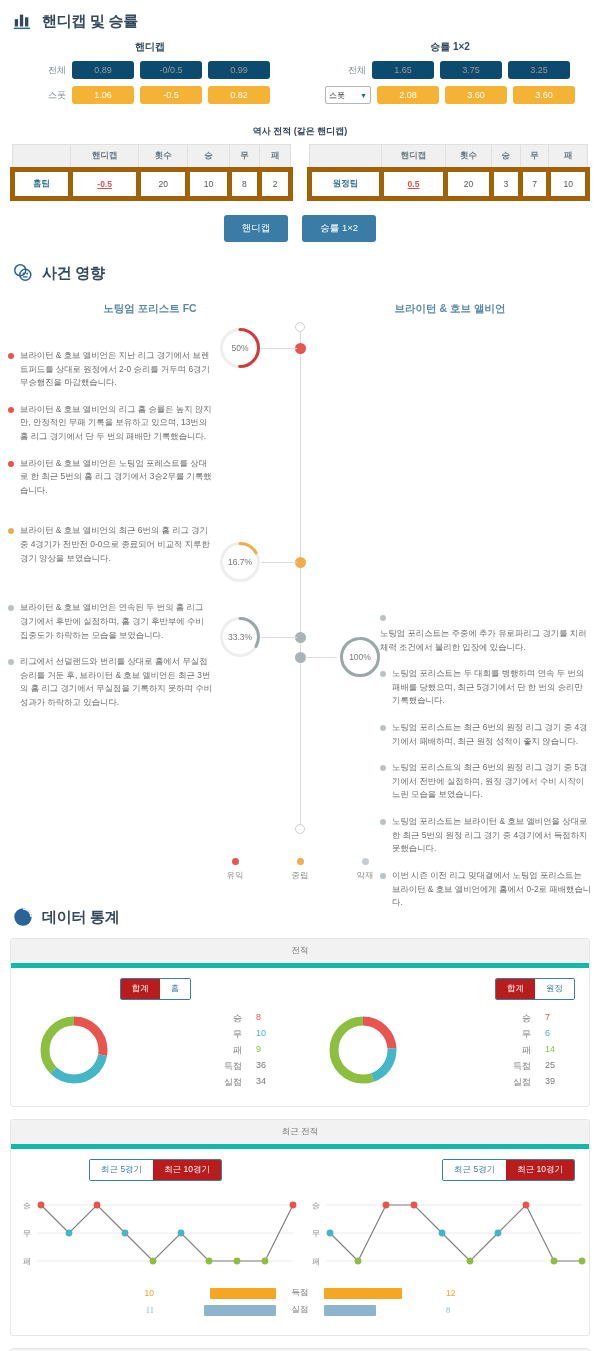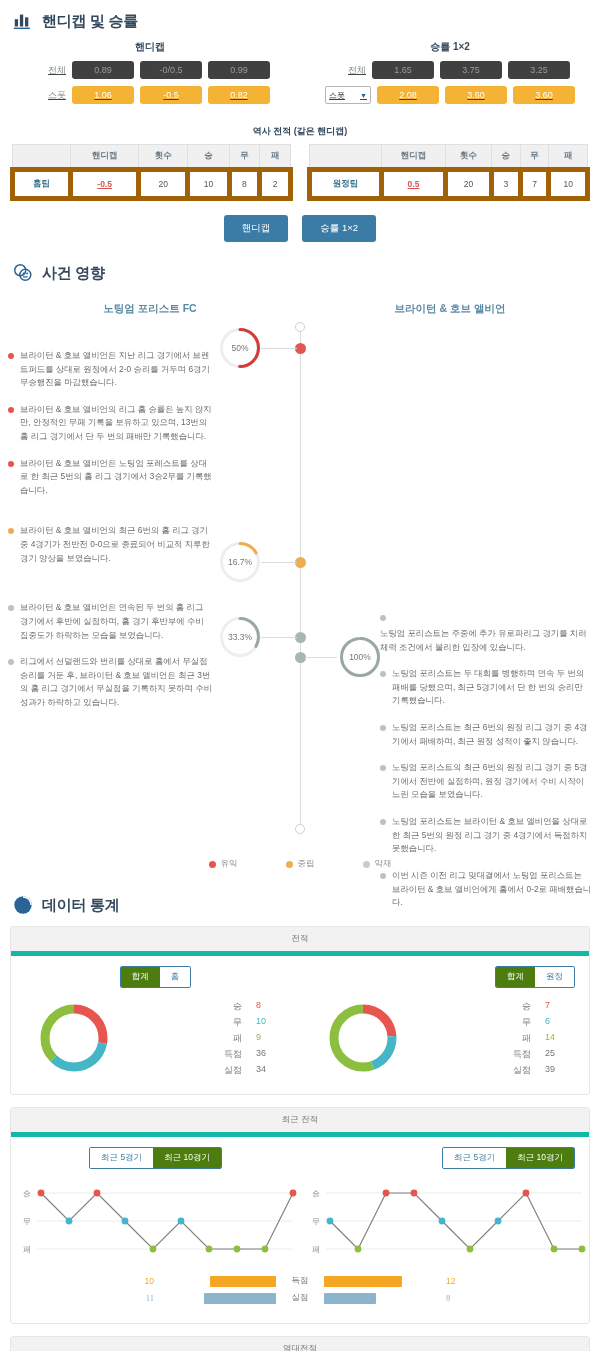--- a/index.html
+++ b/index.html
@@ -36,38 +36,37 @@
     font-weight: bold;
     color: #34495e;
     margin-bottom: 7px;
   }
   .hc-row {
     display: flex;
     align-items: center;
     justify-content: center;
     gap: 6px;
     margin-bottom: 7px;
-    text-decoration: underline;
   }
   .hc-lbl {
     font-size: 9px;
     color: #7f8c8d;
     width: 36px;
     text-align: right;
     flex: 0 0 36px;
   }
   .hc-cell {
     width: 62px;
     height: 18px;
     line-height: 18px;
     text-align: center;
     font-size: 9px;
     border-radius: 3px;
   }
-  .hc-cell.grey { background: #404040; color: #9b9b9b; }
+  .hc-cell.grey { background: #0c4a6e; color: #9b9b9b; }
   .hc-cell.orange { background: #f5b335; color: #ffffff; }
   .hc-select {
     width: 46px;
     height: 18px;
     border: 1px solid #b5b5b5;
     border-radius: 2px;
     font-size: 8px;
     color: #444;
     background: #fff;
     display: flex;
@@ -186,21 +185,21 @@
   .gauge .pct {
     position: absolute; inset: 0;
     display: flex; align-items: center; justify-content: center;
     font-size: 8.5px; color: #777;
   }
 
   .legend {
     display: flex; justify-content: center; gap: 48px;
     padding: 6px 0 14px 0;
   }
-  .legend .it { display: flex; align-items: center; gap: 5px; font-size: 8.5px; color: #8a8a8a; }
+  .legend .it { display: flex; align-items: center; gap: 5px; font-size: 8.5px; color: #8a8a8a; flex-direction: column; }
   .legend .d { width: 7px; height: 7px; border-radius: 50%; }
 
   
   .card {
     margin: 6px 10px 12px 10px;
     border: 1px solid #e6e6e6;
     border-radius: 3px;
     background: #fff;
   }
   .card-head {
@@ -215,21 +214,21 @@
 
   .toggle-row { display: flex; }
   .toggle-half { width: 50%; display: flex; justify-content: center; }
   .toggle-half.right { justify-content: flex-end; padding-right: 14px; }
   .toggle {
     display: flex; border: 1px solid #3a7ca5; border-radius: 2px; overflow: hidden;
   }
   .toggle span {
     font-size: 8.5px; padding: 4px 11px; display: block;
   }
-  .toggle span.on { background: #4d7c0f; color: #fff; }
+  .toggle span.on { background: #b91c1c; color: #fff; }
   .toggle span.off { background: #fff; color: #3a7ca5; }
 
   .stats-row { display: flex; padding-top: 12px; }
   .stats-half { width: 50%; display: flex; align-items: center; }
   .donut { margin-left: 26px; }
   .kv { margin-left: auto; margin-right: 22px; font-size: 9px; }
   .kv .line { display: flex; justify-content: flex-end; gap: 14px; margin-bottom: 3px; }
   .kv .k { color: #7a7a7a; }
   .kv .v { width: 22px; text-align: left; }
   .v.w { color: #e8544f; }

